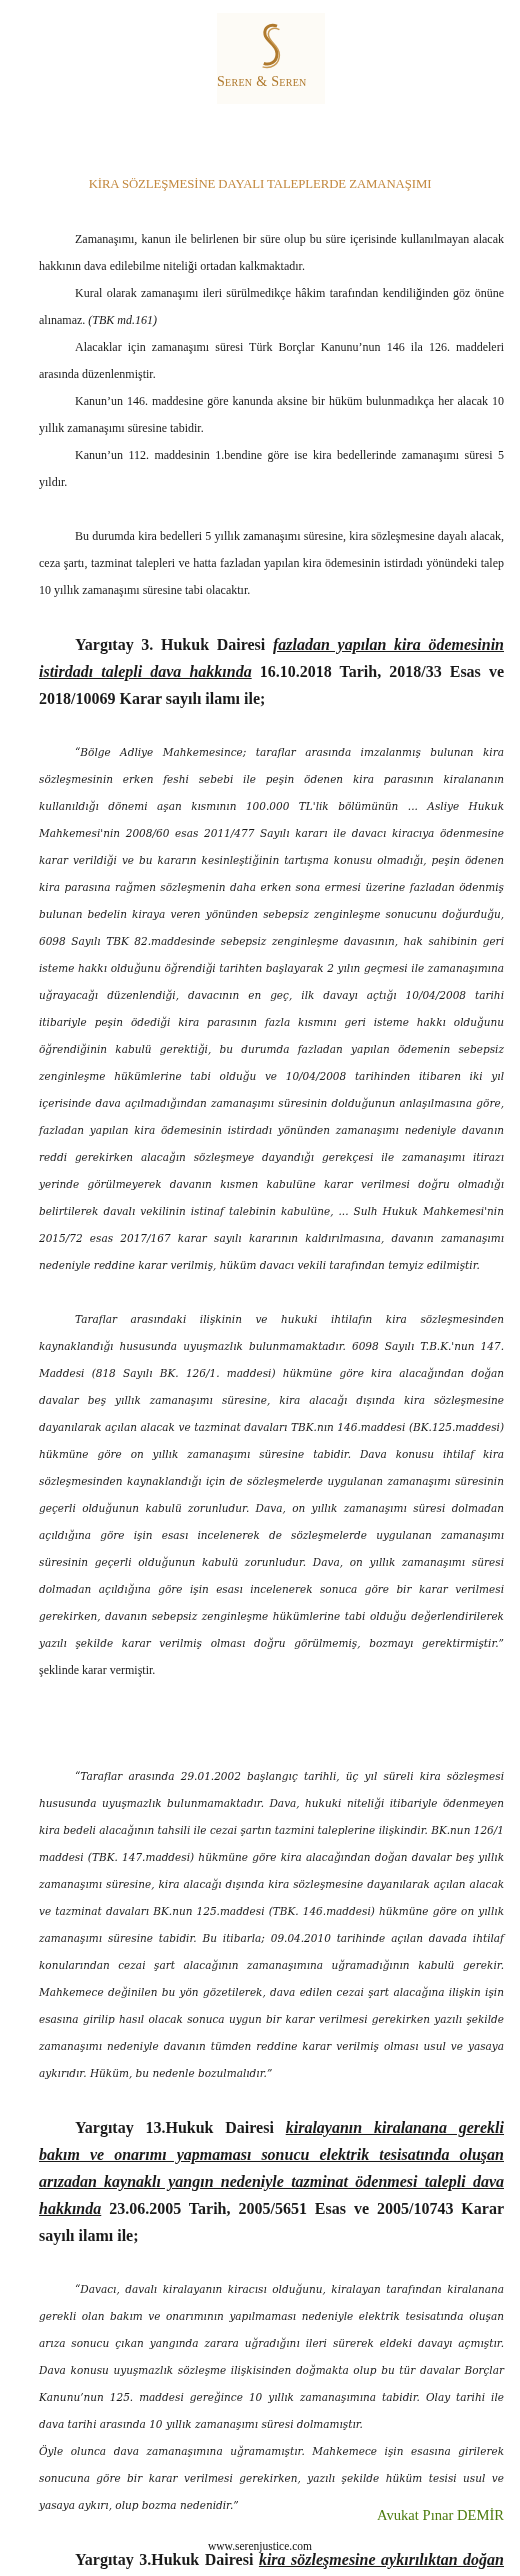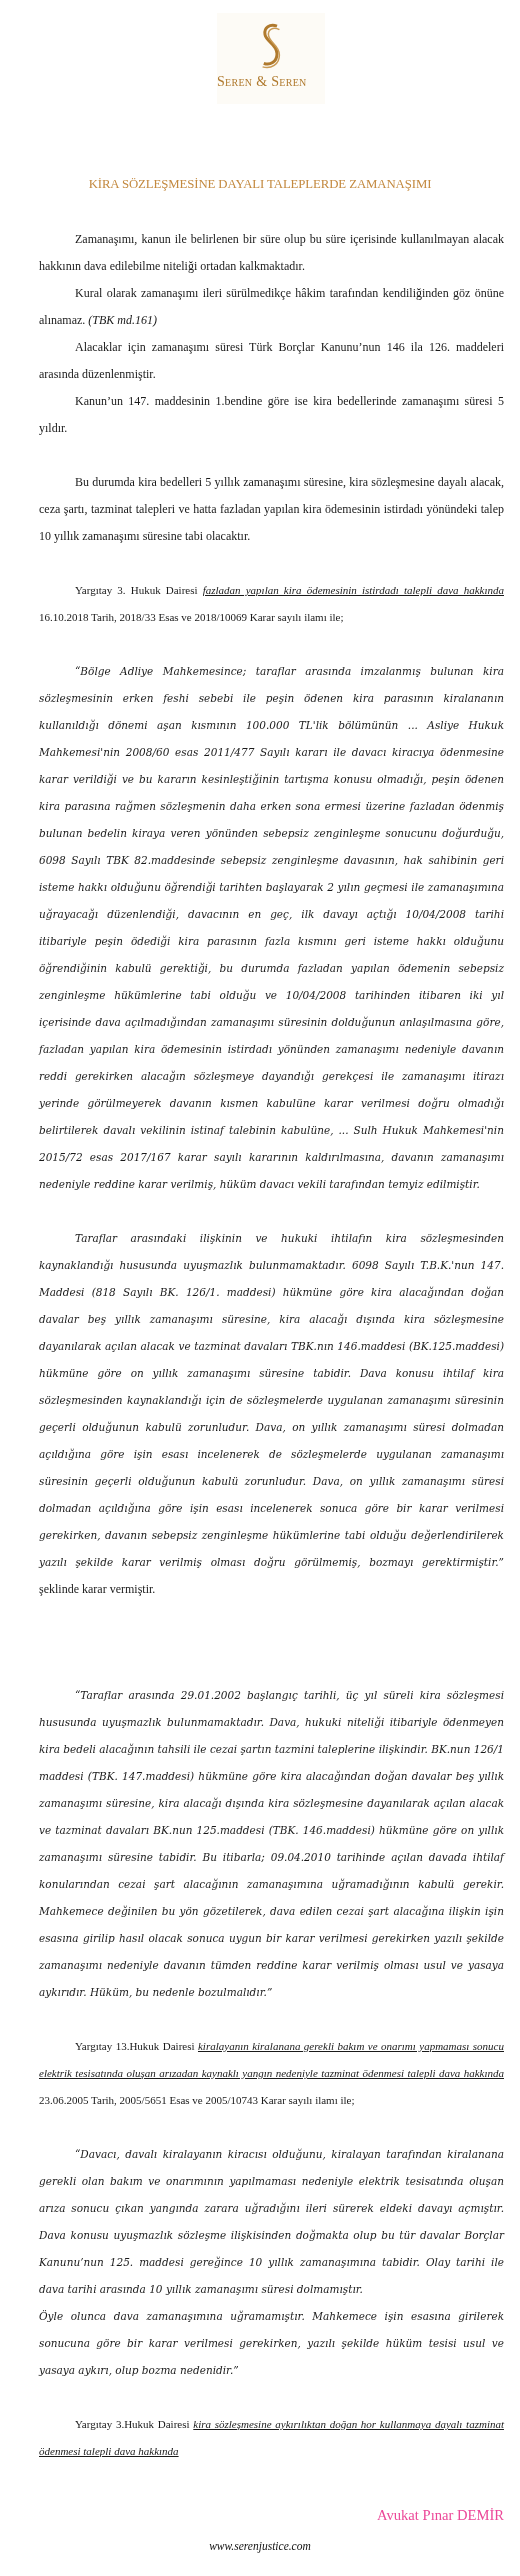--- a/index.html
+++ b/index.html
@@ -13,46 +13,47 @@
   .title { position:absolute; left:0; width:520px; top:177px; text-align:center;
            font-family:"Liberation Serif",serif; font-size:12.8px; color:#c3893f;
            letter-spacing:-0.1px; }
   .content { position:absolute; left:39px; top:226px; width:465px; }
   p { margin:0; font-size:10.5px; line-height:27px; text-align:justify; }
   .ind { text-indent:36px; }
   .it { font-style:italic; }
   .b { font-weight:normal;margin-top:36px; }
   .u { text-decoration:underline; }
   .plain { font-family:"Liberation Serif",serif; font-size:12px; }
-  .head { font-family:"Liberation Serif",serif; font-size:11px; font-weight:normal; }
+  .head { font-family:"Liberation Serif",serif; font-size:16px; font-weight:bold; }
   .gap1 { height:27px; }
   .gap3 { height:52px; }
   .sign { position:absolute; right:16px; top:2507px; font-family:"Liberation Serif",serif;
-          font-size:14.6px; color:#ec4899; }
+          font-size:14.6px; color:#4d7c0f; }
   .site { position:absolute; left:0; width:520px; top:2540px; text-align:center;
-          font-family:"Liberation Serif",serif; font-style:italic; font-size:11.5px; color:#111; }
+          font-family:"Liberation Serif",serif; font-size:11.5px; color:#111; }
 </style>
 </head>
 <body>
 
 <div class="logo">
   <svg class="logo-mark" viewBox="0 0 40 80">
     <path d="M30 6 C18 2 8 8 10 20 C12 32 30 36 30 52 C30 66 18 72 8 68" fill="none" stroke="#b07a2e" stroke-width="5"></path>
     <path d="M34 12 C24 6 14 12 16 22 C18 34 34 38 34 54 C34 70 20 78 6 74" fill="none" stroke="#c99a55" stroke-width="2.5"></path>
   </svg>
   <span class="logo-text">Seren &amp; Seren</span>
 </div>
 
 <div class="title">KİRA SÖZLEŞMESİNE DAYALI TALEPLERDE ZAMANAŞIMI</div>
 
 <div class="content">
   <p class="ind plain">Zamanaşımı, kanun ile belirlenen bir süre olup bu süre içerisinde kullanılmayan alacak hakkının dava edilebilme niteliği ortadan kalkmaktadır.</p>
   <p class="ind plain"><span>Kural olarak zamanaşımı ileri sürülmedikçe hâkim tarafından kendiliğinden göz önüne alınamaz. </span><span class="it">(TBK md.161)</span></p>
   <p class="ind plain">Alacaklar için zamanaşımı süresi Türk Borçlar Kanunu’nun 146 ila 126. maddeleri arasında düzenlenmiştir.</p>
-  <p class="ind plain">Kanun’un 147. maddesinin 1.bendine göre ise kira bedellerinde zamanaşımı süresi 5 yıldır.</p>
+  <p class="ind plain">Kanun’un 146. maddesine göre kanunda aksine bir hüküm bulunmadıkça her alacak 10 yıllık zamanaşımı süresine tabidir.</p>
+  <p class="ind plain">Kanun’un 112. maddesinin 1.bendine göre ise kira bedellerinde zamanaşımı süresi 5 yıldır.</p>
   <div class="gap1"></div>
   <p class="ind plain">Bu durumda kira bedelleri 5 yıllık zamanaşımı süresine, kira sözleşmesine dayalı alacak, ceza şartı, tazminat talepleri ve hatta fazladan yapılan kira ödemesinin istirdadı yönündeki talep 10 yıllık zamanaşımı süresine tabi olacaktır.</p>
   <div class="gap1"></div>
 
   <p class="ind head"><span>Yargıtay 3. Hukuk Dairesi </span><span class="it u">fazladan yapılan kira ödemesinin istirdadı talepli dava hakkında</span><span> 16.10.2018 Tarih, 2018/33 Esas ve 2018/10069 Karar sayılı ilamı ile;</span></p>
   <div class="gap1"></div>
   <p class="ind it">“Bölge Adliye Mahkemesince; taraflar arasında imzalanmış bulunan kira sözleşmesinin erken feshi sebebi ile peşin ödenen kira parasının kiralananın kullanıldığı dönemi aşan kısmının 100.000 TL'lik bölümünün ... Asliye Hukuk Mahkemesi'nin 2008/60 esas 2011/477 Sayılı kararı ile davacı kiracıya ödenmesine karar verildiği ve bu kararın kesinleştiğinin tartışma konusu olmadığı, peşin ödenen kira parasına rağmen sözleşmenin daha erken sona ermesi üzerine fazladan ödenmiş bulunan bedelin kiraya veren yönünden sebepsiz zenginleşme sonucunu doğurduğu, 6098 Sayılı TBK 82.maddesinde sebepsiz zenginleşme davasının, hak sahibinin geri isteme hakkı olduğunu öğrendiği tarihten başlayarak 2 yılın geçmesi ile zamanaşımına uğrayacağı düzenlendiği, davacının en geç, ilk davayı açtığı 10/04/2008 tarihi itibariyle peşin ödediği kira parasının fazla kısmını geri isteme hakkı olduğunu öğrendiğinin kabulü gerektiği, bu durumda fazladan yapılan ödemenin sebepsiz zenginleşme hükümlerine tabi olduğu ve 10/04/2008 tarihinden itibaren iki yıl içerisinde dava açılmadığından zamanaşımı süresinin dolduğunun anlaşılmasına göre, fazladan yapılan kira ödemesinin istirdadı yönünden zamanaşımı nedeniyle davanın reddi gerekirken alacağın sözleşmeye dayandığı gerekçesi ile zamanaşımı itirazı yerinde görülmeyerek davanın kısmen kabulüne karar verilmesi doğru olmadığı belirtilerek davalı vekilinin istinaf talebinin kabulüne, ... Sulh Hukuk Mahkemesi'nin 2015/72 esas 2017/167 karar sayılı kararının kaldırılmasına, davanın zamanaşımı nedeniyle reddine karar verilmiş, hüküm davacı vekili tarafından temyiz edilmiştir.</p>
   <div class="gap1"></div>
   <p class="ind it"><span>Taraflar arasındaki ilişkinin ve hukuki ihtilafın kira sözleşmesinden kaynaklandığı hususunda uyuşmazlık bulunmamaktadır. 6098 Sayılı T.B.K.'nun 147. Maddesi (818 Sayılı BK. 126/1. maddesi) hükmüne göre kira alacağından doğan davalar beş yıllık zamanaşımı süresine, kira alacağı dışında kira sözleşmesine dayanılarak açılan alacak ve  tazminat davaları TBK.nın 146.maddesi (BK.125.maddesi) hükmüne göre on yıllık zamanaşımı süresine tabidir. </span><span class="b">Dava konusu ihtilaf kira sözleşmesinden kaynaklandığı için de sözleşmelerde uygulanan zamanaşımı süresinin geçerli olduğunun kabulü zorunludur. Dava, on yıllık zamanaşımı süresi dolmadan açıldığına göre işin esası incelenerek de sözleşmelerde uygulanan zamanaşımı süresinin geçerli olduğunun kabulü zorunludur.</span><span> Dava, on yıllık zamanaşımı süresi dolmadan açıldığına göre işin esası incelenerek sonuca göre bir karar verilmesi gerekirken, davanın sebepsiz zenginleşme hükümlerine tabi olduğu değerlendirilerek yazılı şekilde karar verilmiş olması doğru görülmemiş, bozmayı gerektirmiştir.”</span><span class="plain" style="font-style:normal"> şeklinde karar vermiştir.</span></p>
   <div class="gap3"></div>

